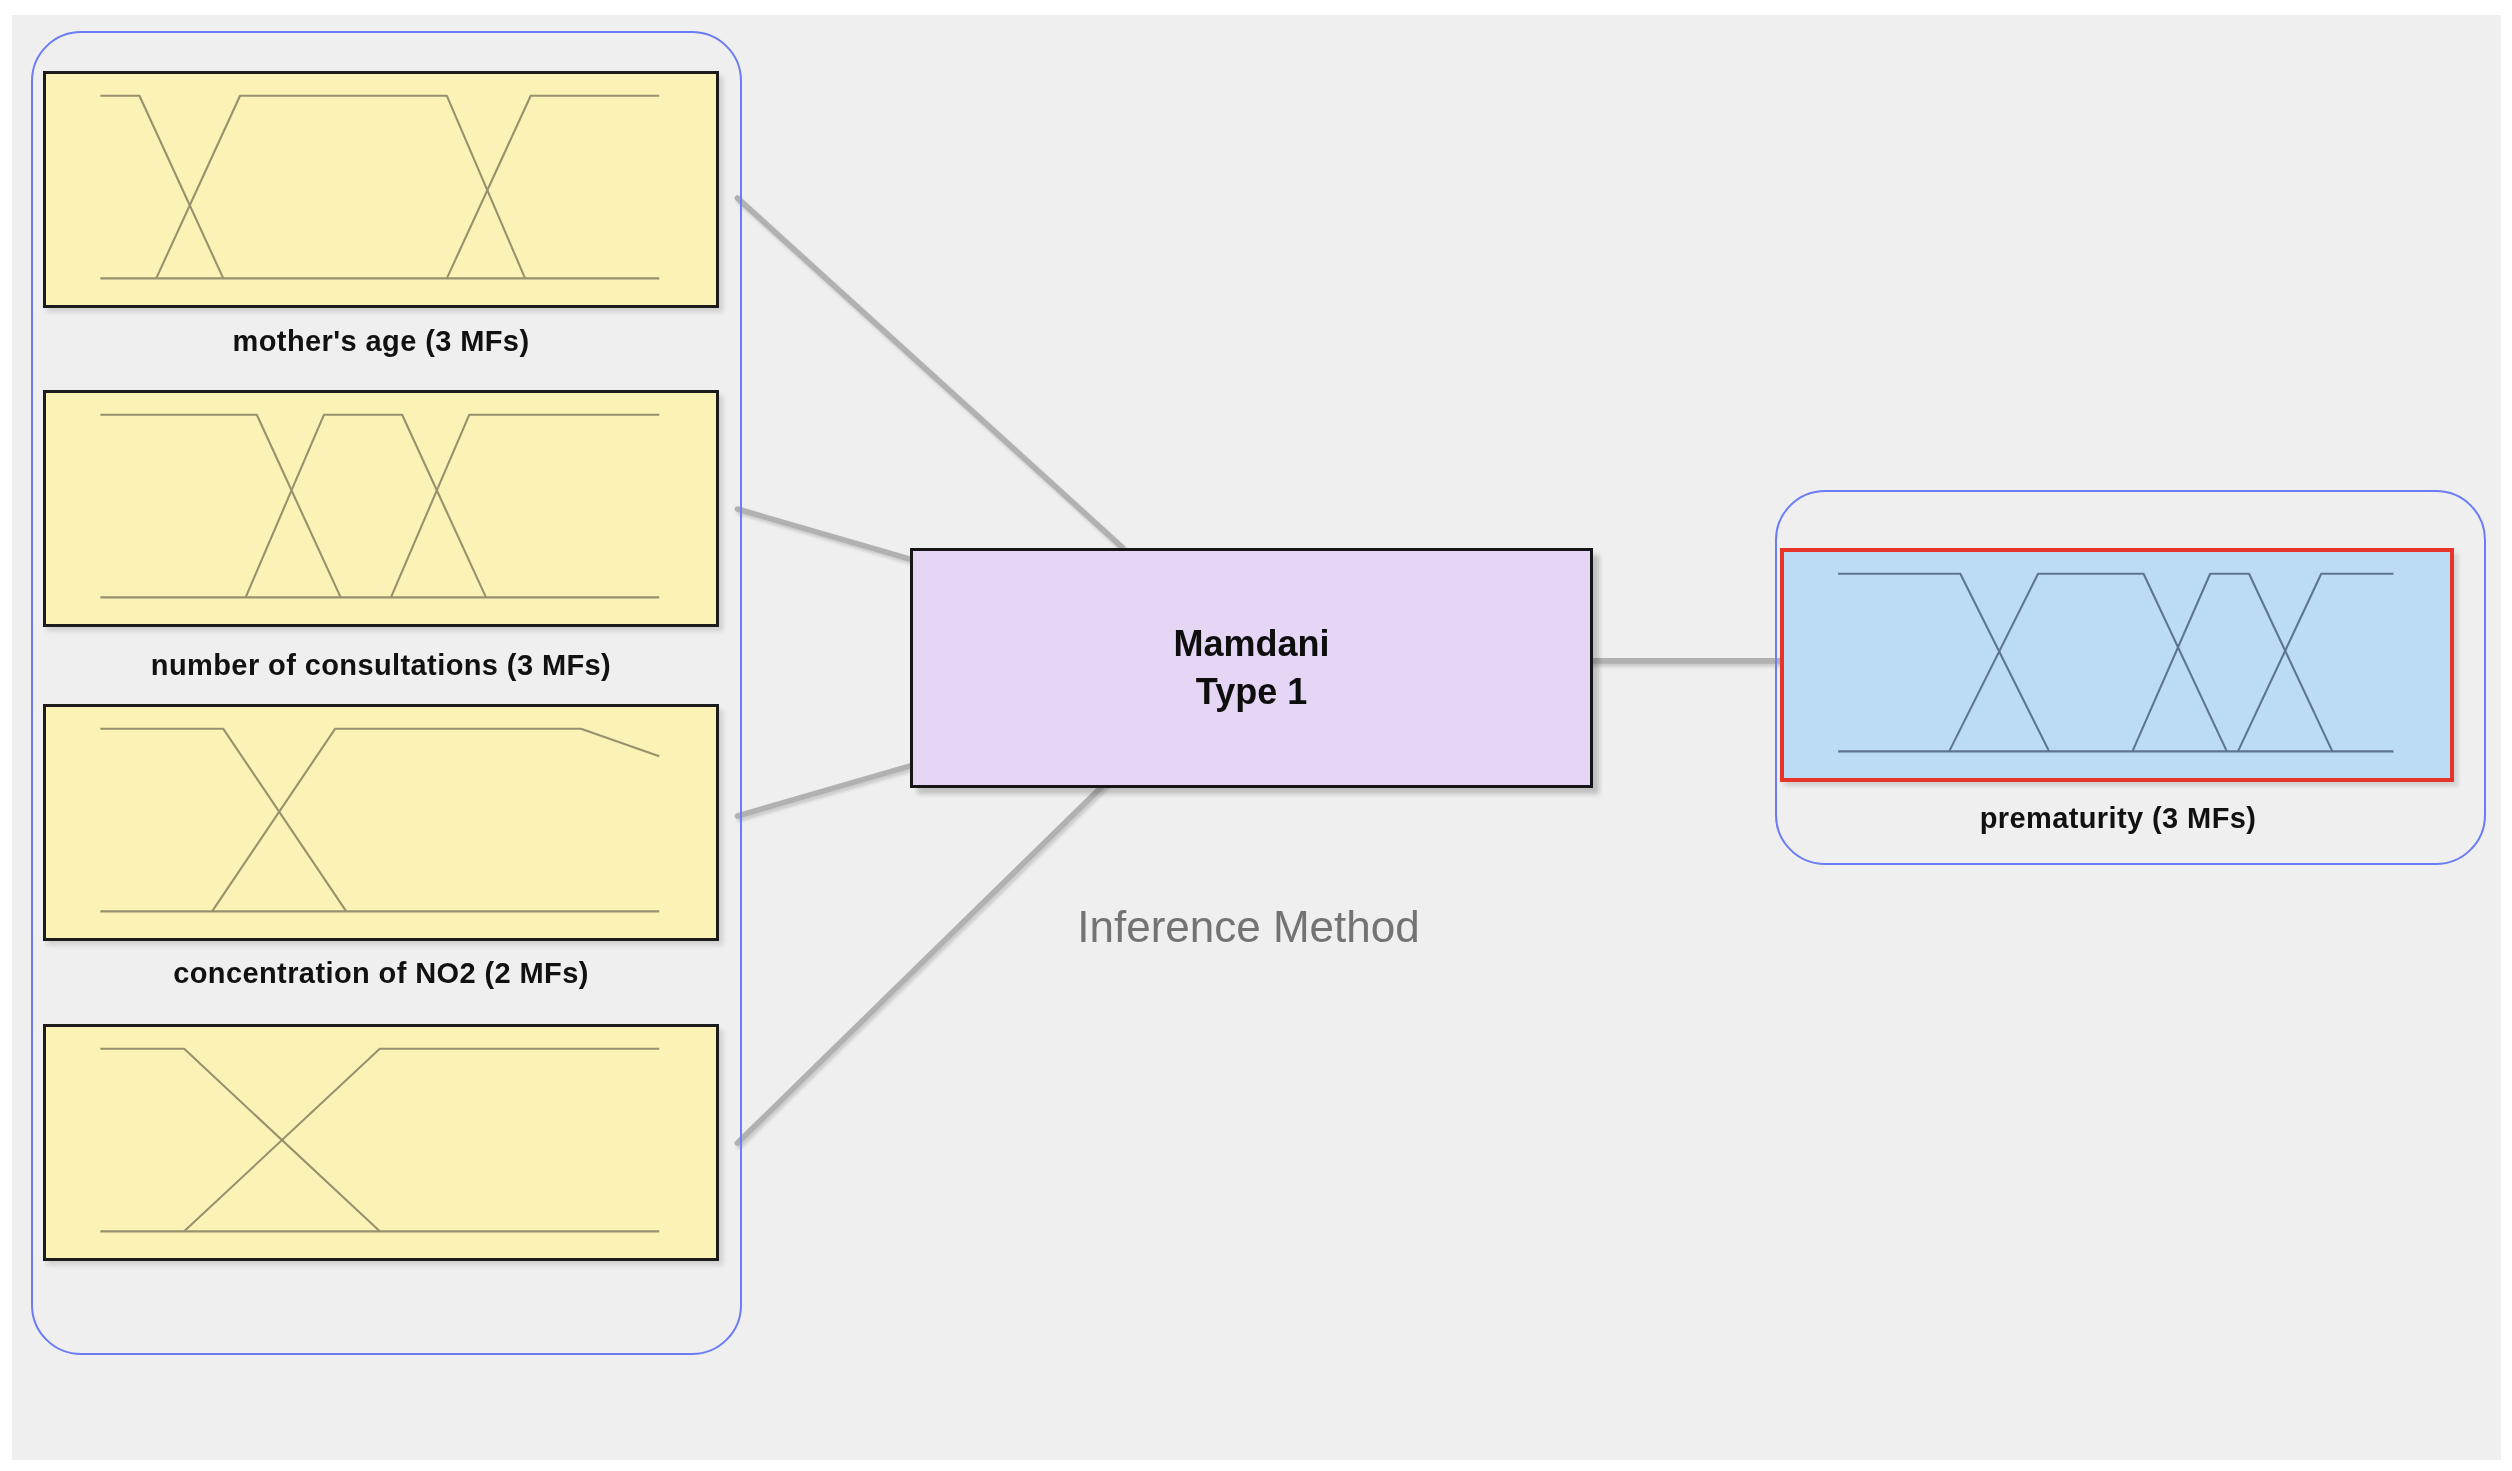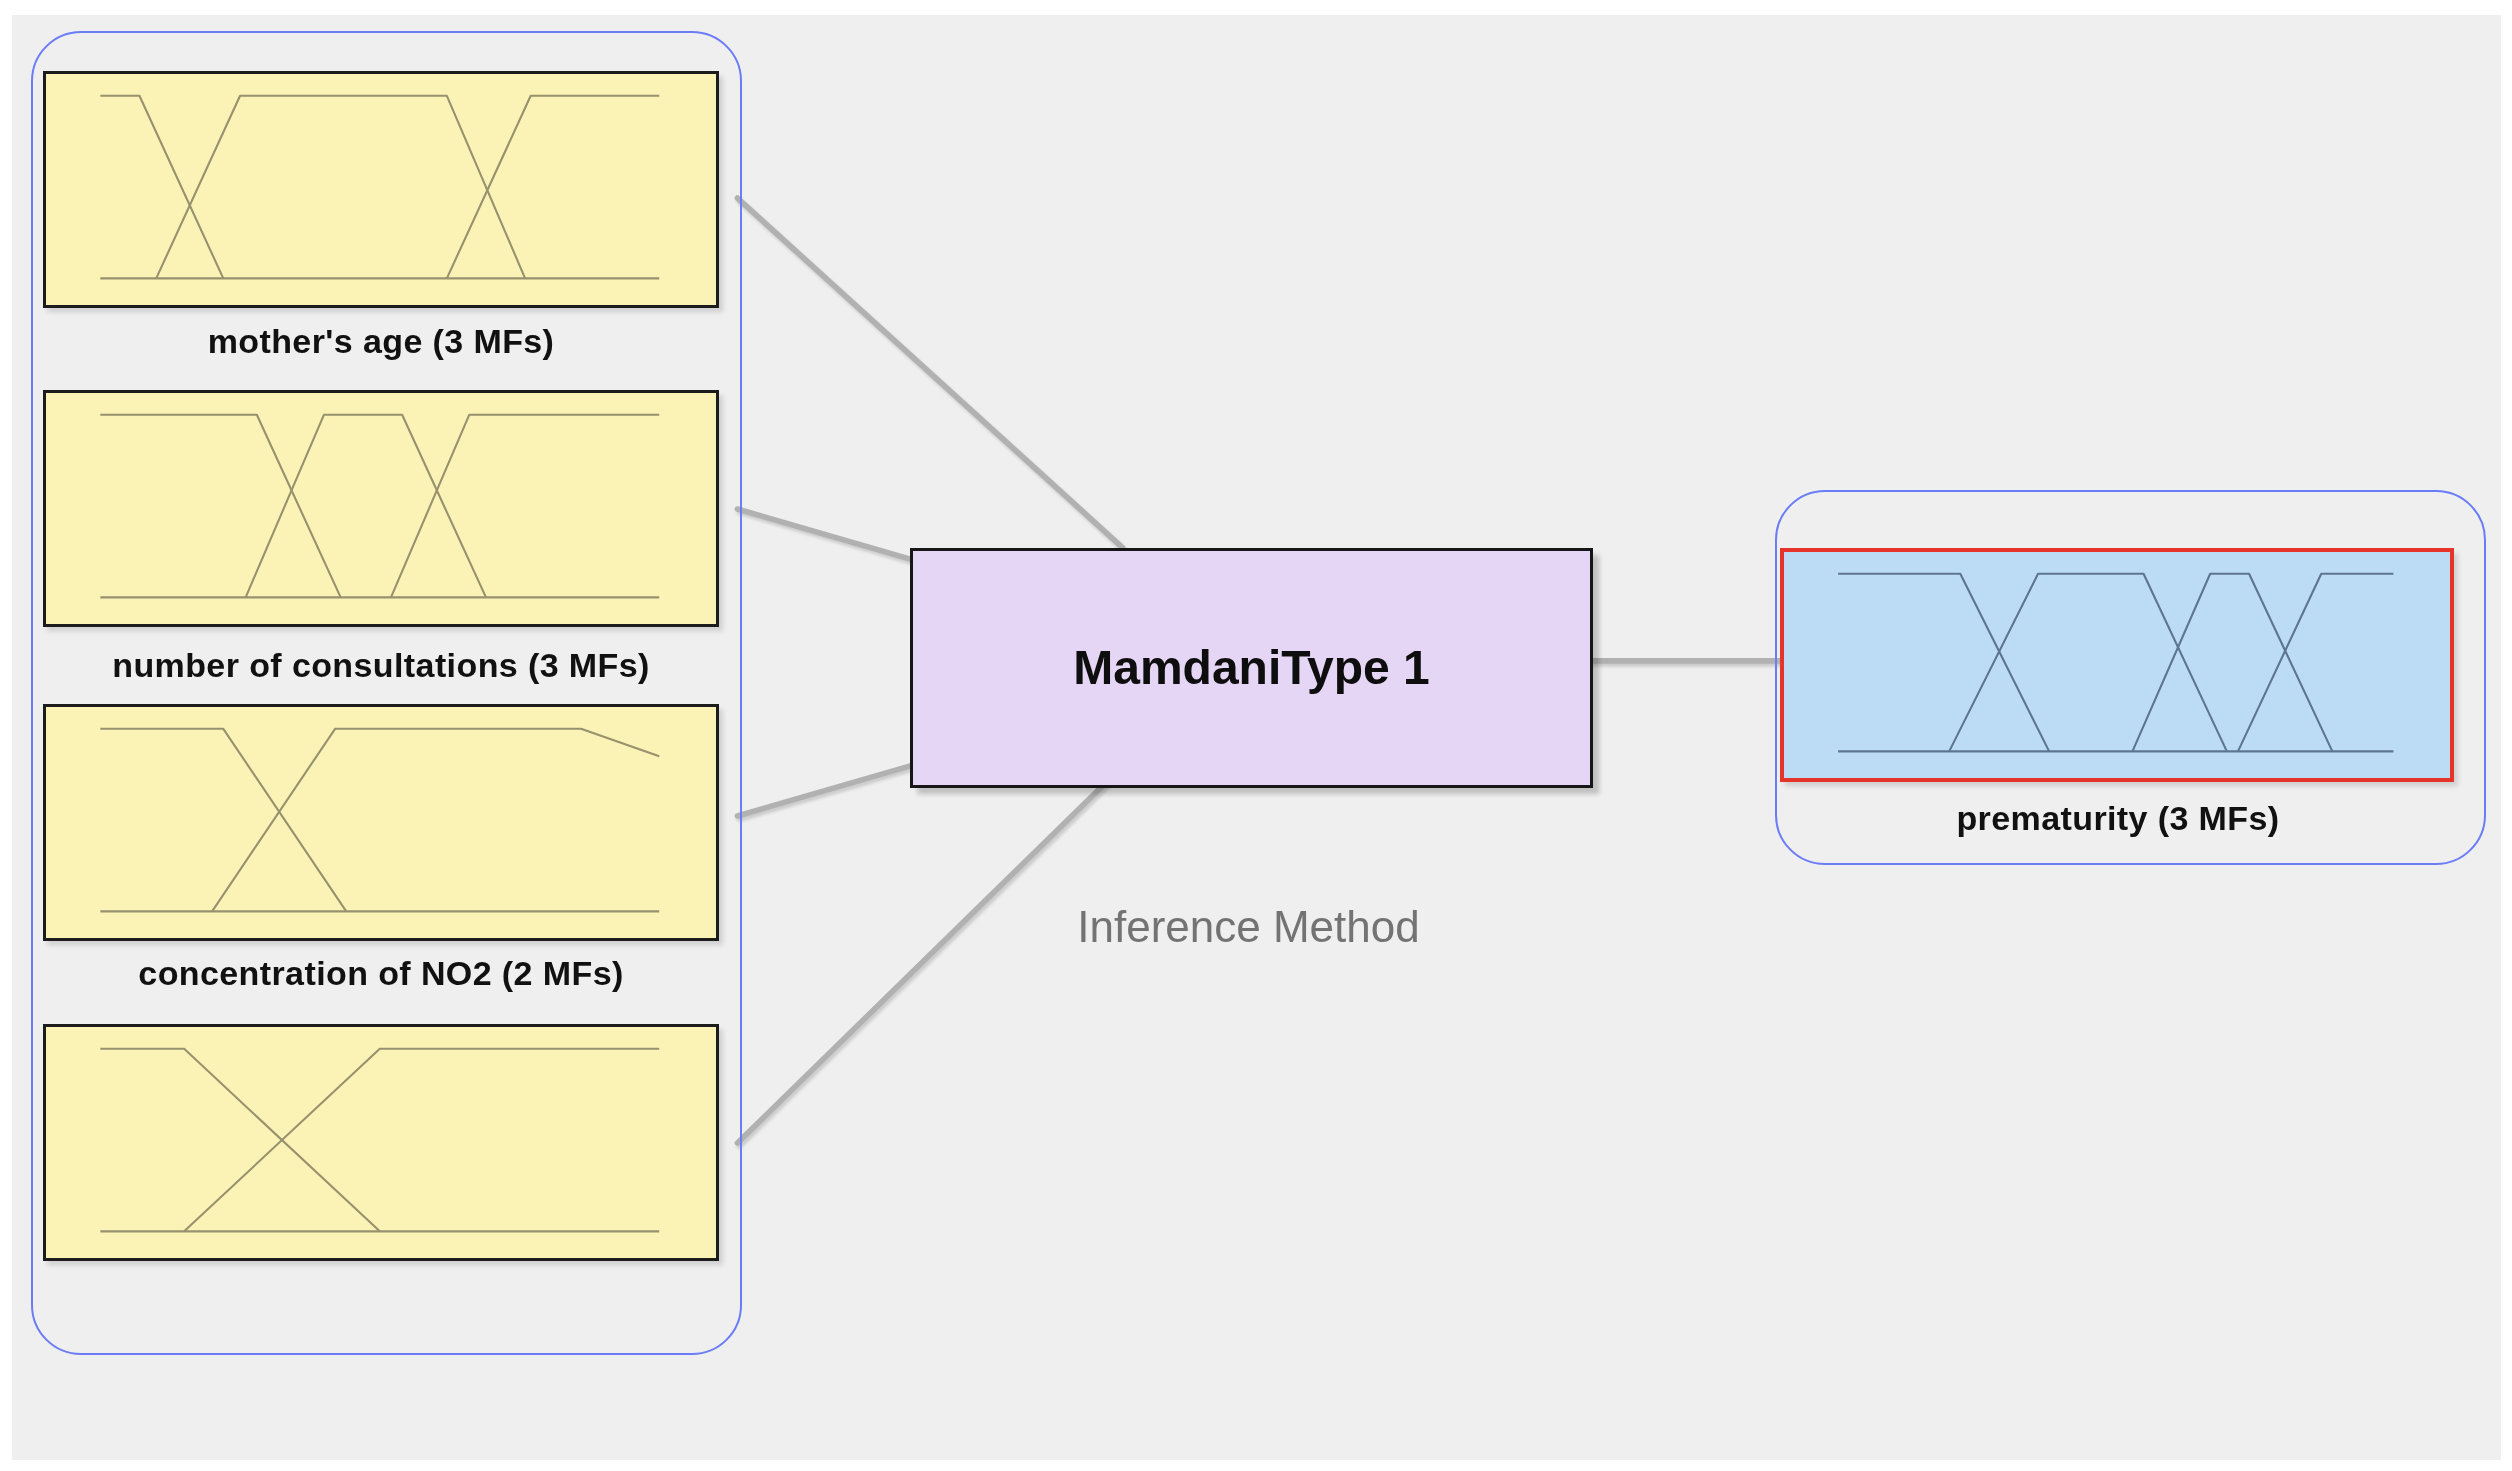--- a/index.html
+++ b/index.html
@@ -6,27 +6,27 @@
   #canvas{position:relative;width:2512px;height:1472px;background:#ffffff;overflow:hidden;
           font-family:"Liberation Sans",sans-serif;}
   .panel{position:absolute;left:12px;top:14.5px;right:11.3px;bottom:12px;background:#efeff0;}
   #connector-layer{position:absolute;left:0;top:0;filter:drop-shadow(2.4px 3.2px 1.6px rgba(0,0,0,0.15));}
   .container{position:absolute;border:2.4px solid #6b7cf7;border-radius:50px;background:transparent;}
   .plot{position:absolute;background:#faf3b5;border:3.2px solid #1c1c1c;
         box-shadow:4px 4.8px 4.8px rgba(0,0,0,0.13);}
   .plot svg{position:absolute;left:0;top:0;width:100%;height:100%;}
   #output-plot{background:#bcdcf6;border:4.8px solid #e5352b;}
   .box-label{position:absolute;height:48px;display:flex;align-items:center;justify-content:center;
-             font-size:34px;font-weight:bold;color:#111111;letter-spacing:0.4px;}
+             font-size:29px;font-weight:bold;color:#111111;letter-spacing:0.4px;}
   .caption{position:absolute;height:65px;display:flex;align-items:center;justify-content:center;
            font-size:44px;font-weight:400;color:#737373;}
   #inference-box{position:absolute;left:910px;top:548px;width:677px;height:234px;
                  background:#e6d6f6;border:3.2px solid #161616;box-shadow:6.5px 7.3px 4.8px rgba(0,0,0,0.2);
-                 display:flex;flex-direction:row;align-items:center;justify-content:center;
-                 font-size:48px;font-weight:bold;color:#0e0e0e;line-height:1.32;}
+                 display:flex;flex-direction:column;align-items:center;justify-content:center;
+                 font-size:36px;font-weight:bold;color:#0e0e0e;line-height:1.32;}
 </style>
 </head>
 <body>
 
 <div id="canvas">
   <div class="panel"></div>
 
   <svg id="connector-layer" width="2512" height="1472" viewBox="0 0 3110 1822">
       <line x1="913" y1="245" x2="1390" y2="678" stroke="#b1b1b1" stroke-width="7" stroke-linecap="round"></line>
       <line x1="913" y1="630" x2="1127" y2="692" stroke="#b1b1b1" stroke-width="7" stroke-linecap="round"></line>

